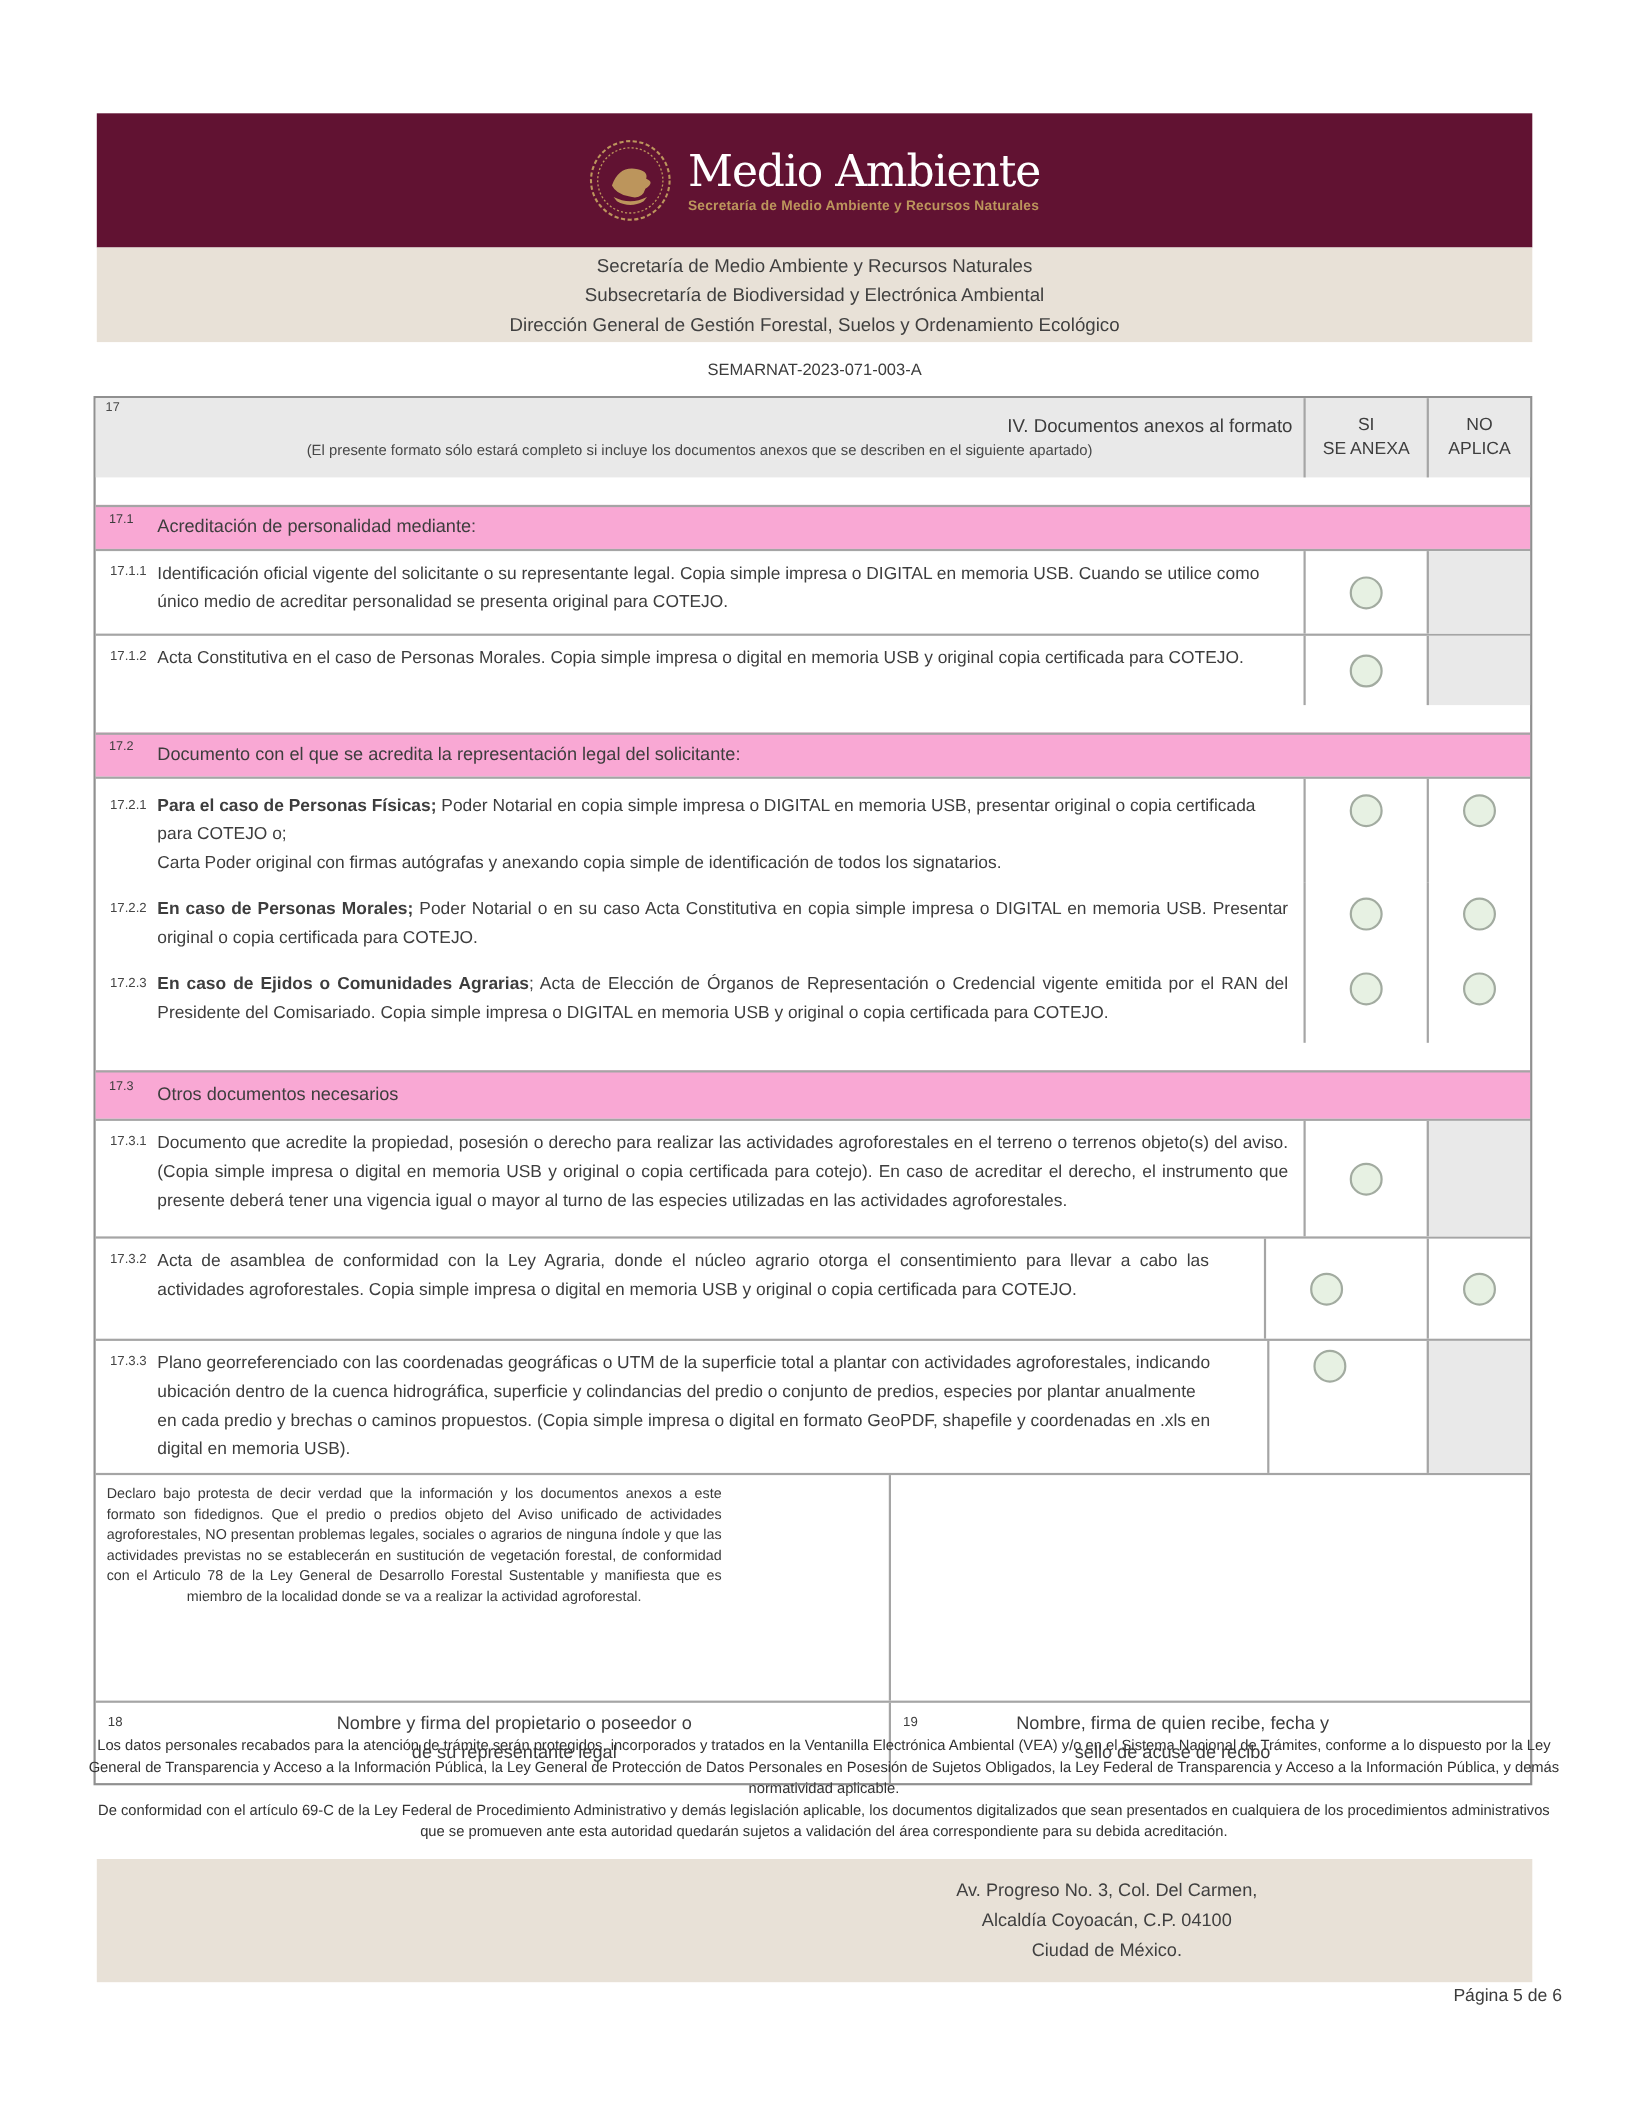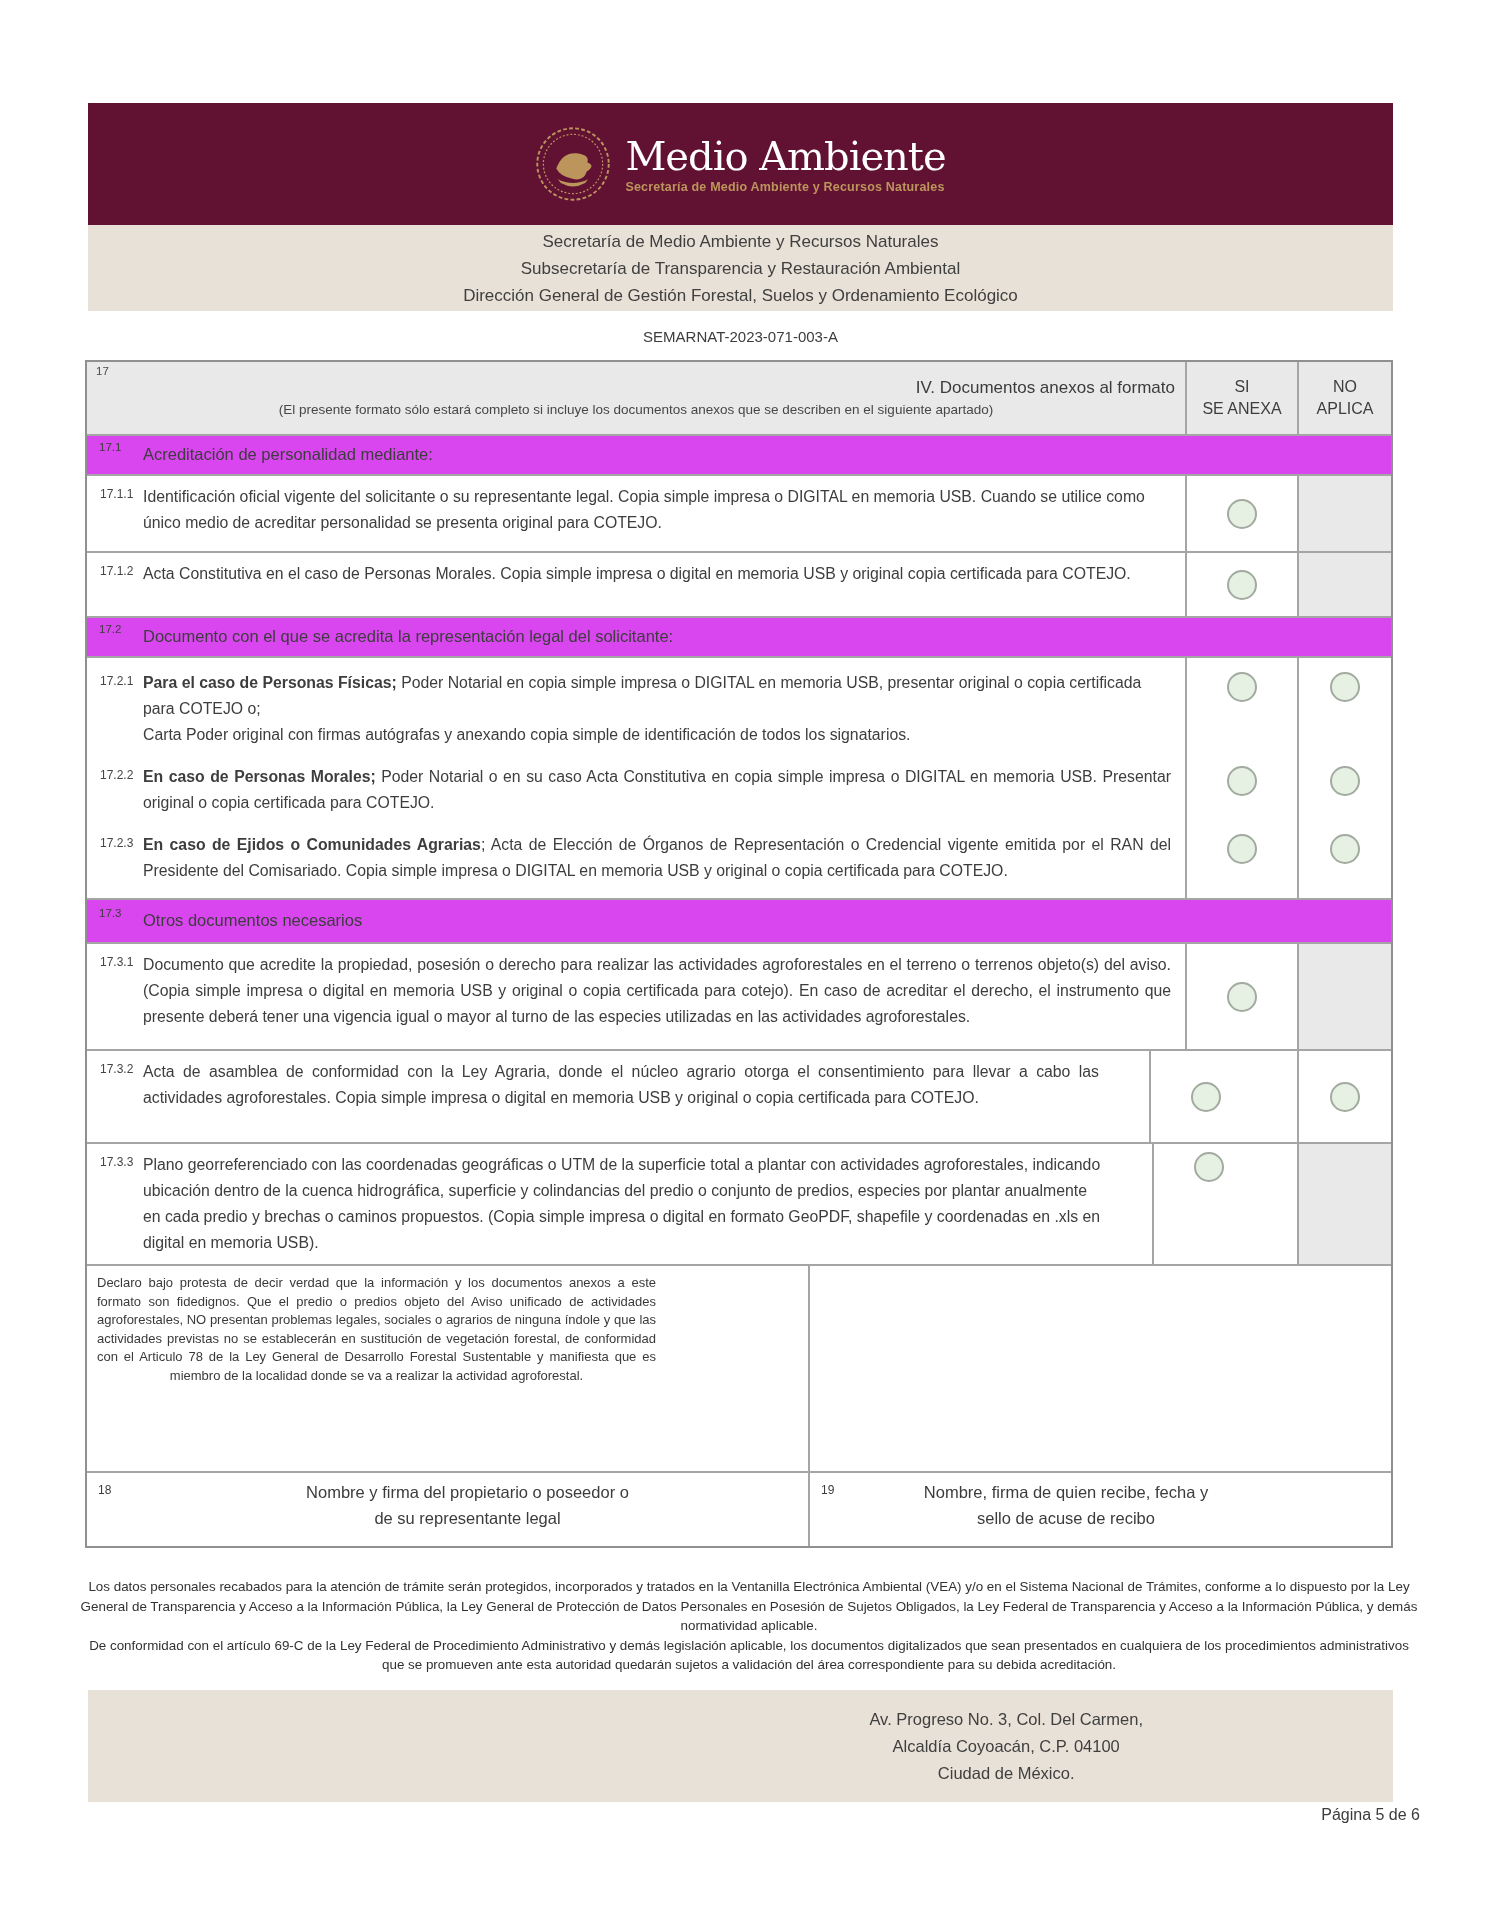--- a/index.html
+++ b/index.html
@@ -34,21 +34,21 @@
 
   
   .r-head{background:#e9e9e9;min-height:72px;}
   .hmain{padding:4px 10px 8px 10px;text-align:center;}
   .hnum{position:absolute;left:9px;top:3px;font-size:11.5px;color:#4a4a4a;}
   .htitle{font-size:17px;margin-top:12px;color:#3c3c3c;text-align:right;}
   .hsub{font-size:13.5px;margin-top:4px;color:#474747;}
   .colhead{flex-direction:column;font-size:16px;line-height:22px;color:#3e3e3e;text-align:center;}
 
   
-  .r-band{background:#d946ef;min-height:40px;}
+  .r-band{background:#f9a8d4;min-height:40px;margin-top:25px;}
   .bandcell{grid-column:1 / -1;padding:9px 10px 8px 56px;position:relative;font-size:16.5px;color:#3d3d3d;}
   .bsup{position:absolute;left:12px;top:5px;font-size:11.5px;}
 
   
   .itext{padding:8px 14px 8px 56px;font-size:15.8px;line-height:26px;position:relative;}
   .isup{position:absolute;left:13px;top:5px;font-size:12px;color:#454545;}
   .just{text-align:justify;text-align-last:left;}
   .radio{width:30px;height:30px;border-radius:50%;background:#e7f1e3;border:2px solid #a2aba0;box-sizing:border-box;}
   .c-top{align-items:flex-start;padding-top:8px;}
 
@@ -95,21 +95,21 @@
       </svg>
       <div class="logo-text">
         <div class="logo-title">Medio Ambiente</div>
         <div class="logo-sub">Secretaría de Medio Ambiente y Recursos Naturales</div>
       </div>
     </div>
   </div>
 
   <div class="orgband">
     <div>Secretaría de Medio Ambiente y Recursos Naturales</div>
-    <div>Subsecretaría de Transparencia y Restauración Ambiental</div>
+    <div>Subsecretaría de Biodiversidad y Electrónica Ambiental</div>
     <div>Dirección General de Gestión Forestal, Suelos y Ordenamiento Ecológico</div>
   </div>
 
   <div class="formcode">SEMARNAT-2023-071-003-A</div>
 
   <div class="doctable">
 
     <div class="trow r-head">
       <div class="cell hmain">
         <span class="hnum">17</span>

